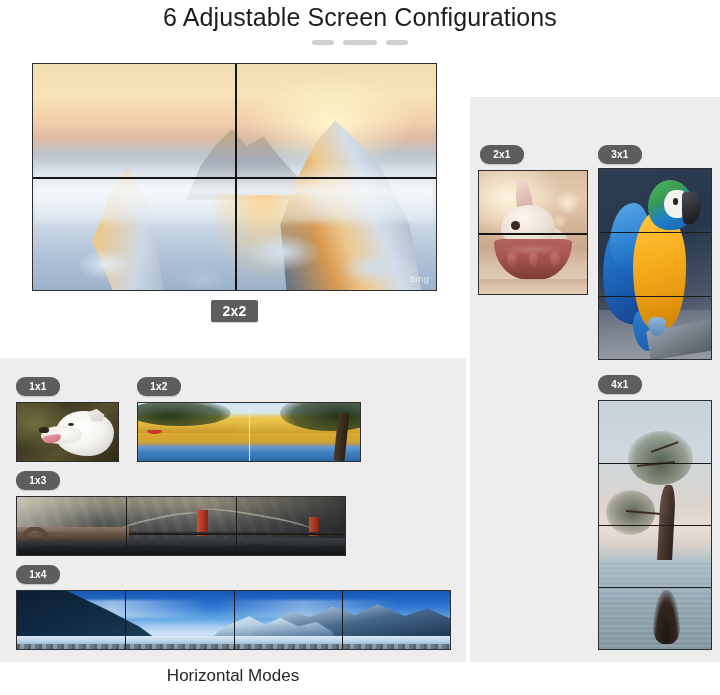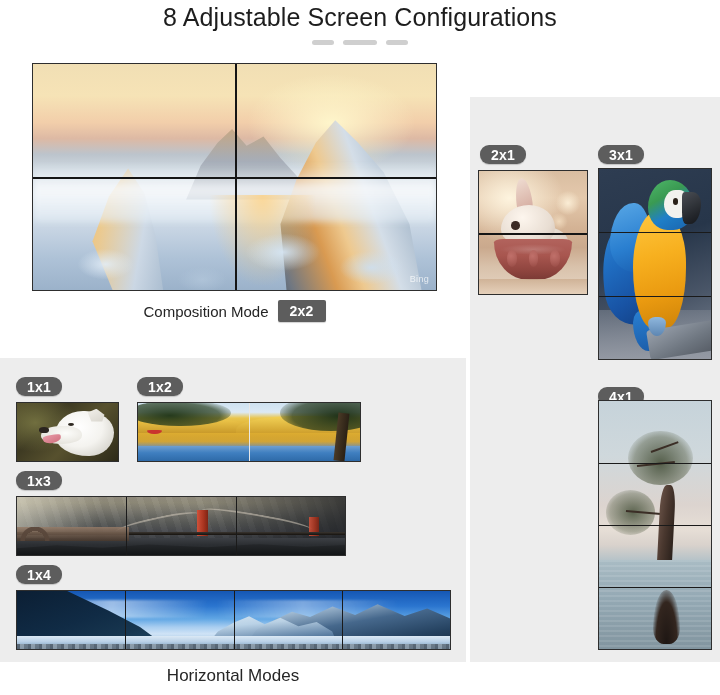--- a/index.html
+++ b/index.html
@@ -30,21 +30,21 @@
   #panel-vertical{left:470px;top:97px;width:250px;height:565px;}
 
   .panel-title{
     position:absolute;width:100%;text-align:center;
     font-size:17px;color:#262626;font-weight:400;
   }
 
   
   .badge{
     position:absolute;background:#5d5d5d;color:#fff;
-    border-radius:9px;font-size:14px;font-weight:700;
+    border-radius:9px;font-size:10px;font-weight:700;
     display:flex;align-items:center;justify-content:center;
     height:19px;padding:0 11px;min-width:22px;
     box-shadow:0 1px 1px rgba(0,0,0,.18);
     letter-spacing:.2px;
   }
   .badge.inline{
     position:relative;border-radius:2px;height:22px;
     font-size:14px;padding:0 12px;
   }
 
@@ -420,21 +420,21 @@
   }
   .ph-glacier .rubble{
     position:absolute;left:0;right:0;bottom:0;height:9%;
     background:repeating-linear-gradient(90deg,#4e5a66 0 3px,#8b99a5 3px 7px,#63707c 7px 11px);
     opacity:.85;
   }
 </style>
 </head>
 <body>
 
-<div class="title">8 Adjustable Screen Configurations</div>
+<div class="title">6 Adjustable Screen Configurations</div>
 <div class="dashes">
   <span class="dash s"></span>
   <span class="dash l"></span>
   <span class="dash s"></span>
 </div>
 
 <div class="screen" id="screen-2x2" style="left:32px;top:63px;width:405px;height:228px;">
   <div class="photo ph-mountain">
     <div class="peakA"></div>
     <div class="peakA2"></div>
@@ -445,21 +445,20 @@
     <div class="trees"></div>
     <div class="watermark">Bing</div>
   </div>
   <div class="gridlines">
     <div class="gl v" style="left:50%;"></div>
     <div class="gl h" style="top:50%;"></div>
   </div>
 </div>
 
 <div style="position:absolute;left:32px;top:300px;width:405px;display:flex;align-items:center;justify-content:center;gap:9px;">
-  <span style="font-size:15px;color:#242424;">Composition Mode</span>
   <span class="badge inline">2x2</span>
 </div>
 
 <div class="panel" id="panel-horizontal">
 
   <div class="badge" style="left:16px;top:19px;">1x1</div>
   <div class="screen" style="left:16px;top:44px;width:103px;height:60px;">
     <div class="photo ph-dog">
       <div class="head"></div>
         <div class="ear"></div>
@@ -561,21 +560,21 @@
         <div class="beak"></div>
       <div class="perch"></div>
         <div class="foot"></div>
     </div>
     <div class="gridlines">
       <div class="gl h thin" style="top:33.33%;"></div>
       <div class="gl h thin" style="top:66.66%;"></div>
     </div>
   </div>
 
-  <div class="badge" style="left:128px;top:290px;">4x1</div>
+  <div class="badge" style="left:128px;top:278px;">4x1</div>
   <div class="screen" style="left:128px;top:303px;width:114px;height:250px;">
     <div class="photo ph-tree">
       <div class="canopyTop"></div>
         <div class="canopyLeft"></div>
       <div class="branch b1"></div>
         <div class="branch b2"></div>
         <div class="branch b3"></div>
       <div class="trunk"></div>
         <div class="water"></div>
         <div class="trunkFlare"></div>

